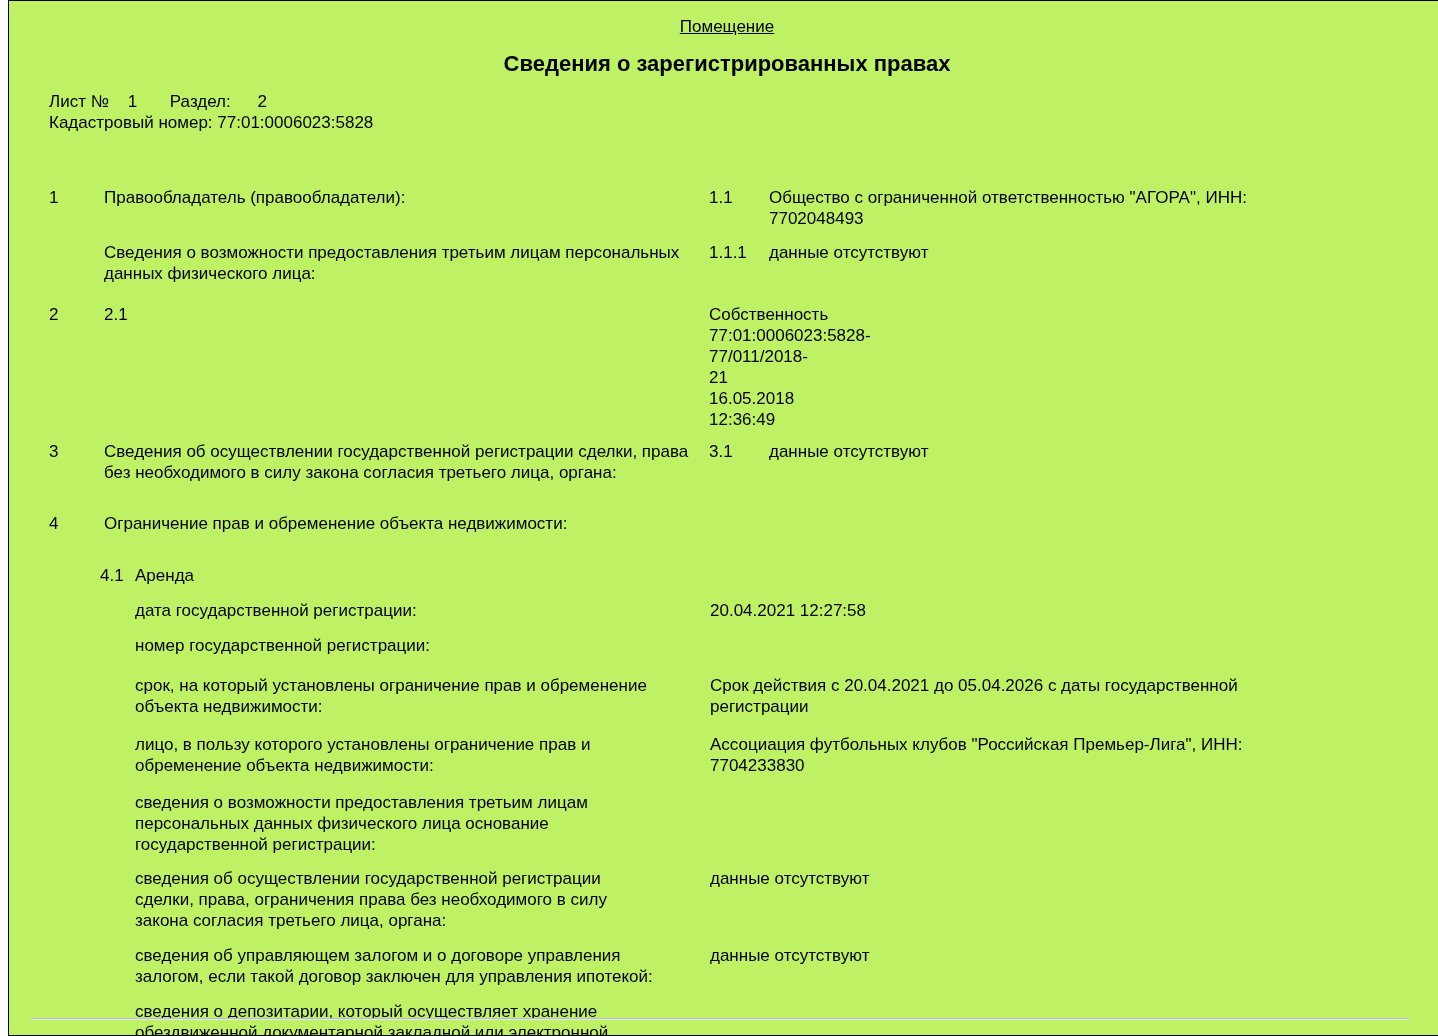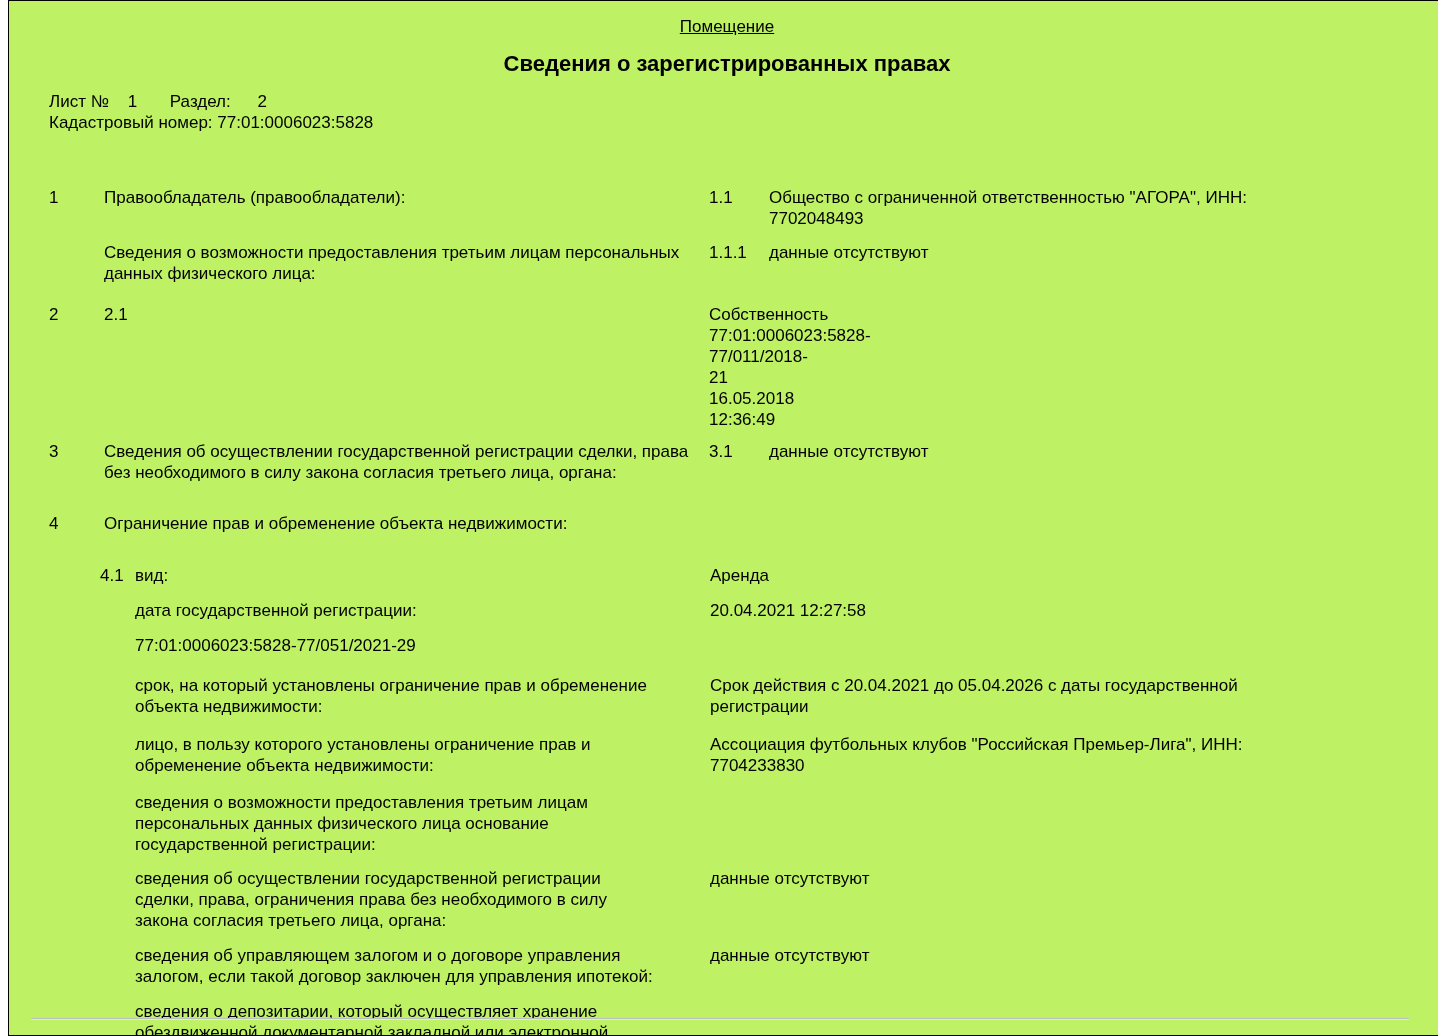--- a/index.html
+++ b/index.html
@@ -113,33 +113,32 @@
 
     <div class="row mb-31">
       <div>4</div>
       <div class="cell-label">Ограничение прав и обременение объекта недвижимости:</div>
       <div></div>
       <div class="cell-value"></div>
     </div>
 
     <div class="subrow mb-14">
       <div>4.1</div>
-      <div class="sub-label">вид:</div>
       <div class="sub-value">Аренда</div>
     </div>
 
     <div class="subrow mb-14">
       <div></div>
       <div class="sub-label">дата государственной регистрации:</div>
       <div class="sub-value">20.04.2021 12:27:58</div>
     </div>
 
     <div class="subrow mb-19">
       <div></div>
-      <div class="sub-value">77:01:0006023:5828-77/051/2021-29</div>
+      <div class="sub-label">номер государственной регистрации:</div>
     </div>
 
     <div class="subrow mb-17">
       <div></div>
       <div class="sub-label">срок, на который установлены ограничение прав и обременение объекта недвижимости:</div>
       <div class="sub-value">Срок действия с 20.04.2021 до 05.04.2026 с даты государственной регистрации</div>
     </div>
 
     <div class="subrow mb-16">
       <div></div>

